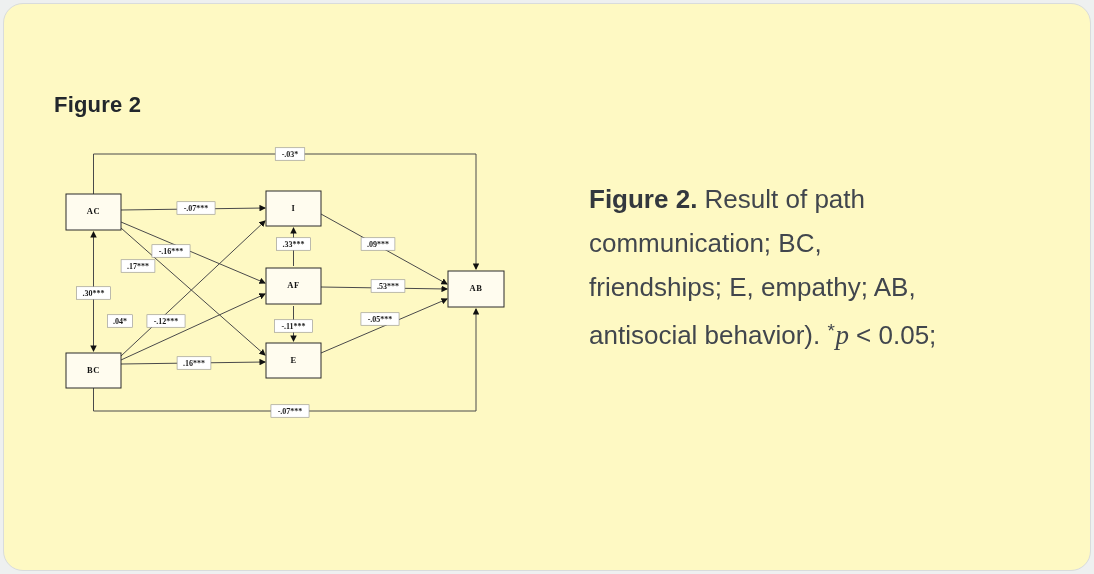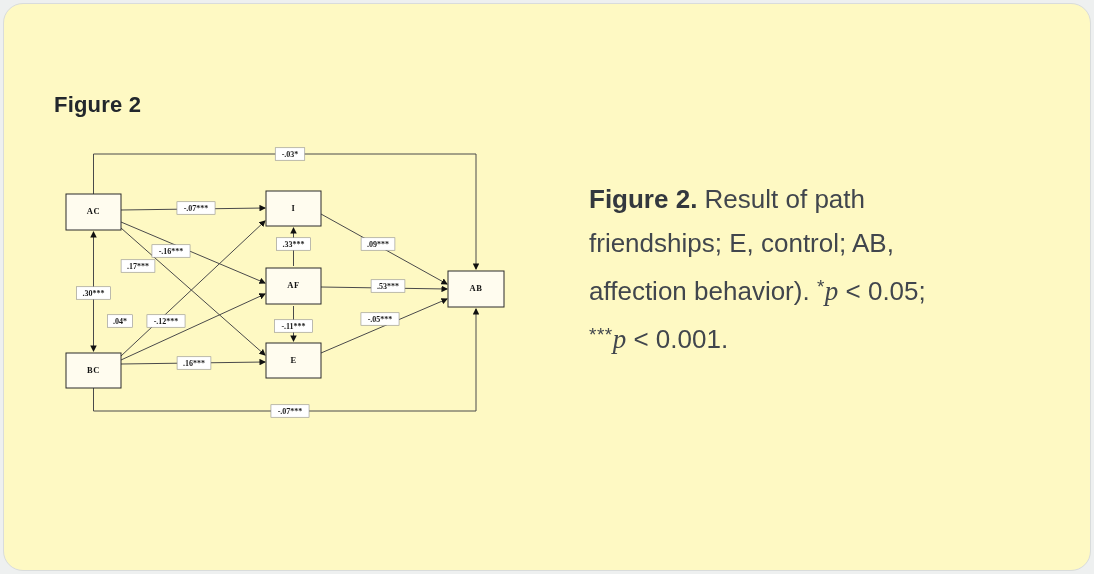--- a/index.html
+++ b/index.html
@@ -169,18 +169,18 @@
           <g>
             <rect x="206.95" y="262.75" width="38.099999999999994" height="12.5" fill="#ffffff" stroke="#8f8f8f" stroke-width="0.6"></rect>
             <text x="226" y="269.8" text-anchor="middle" dominant-baseline="middle" font-size="8" font-weight="bold" font-family="&quot;Liberation Serif&quot;, serif" fill="#1a1a1a">-.07***</text>
           </g>
         </g>
     </svg>
   </div>
 
   <div class="caption" id="caption">
       <div class="cap-line"><span class="seg-bold">Figure 2.</span><span class="seg-regular"> Result of path</span></div>
-      <div class="cap-line"><span class="seg-regular">friendships; E, control; AB,</span></div>
-      <div class="cap-line"><span class="seg-regular">affection behavior). </span><span class="seg-stars">*</span><span class="seg-italic">p</span><span class="seg-regular"> &lt; 0.05;</span></div>
-      <div class="cap-line"><span class="seg-stars">***</span><span class="seg-italic">p</span><span class="seg-regular"> &lt; 0.001.</span></div>
+      <div class="cap-line"><span class="seg-regular">communication; BC,</span></div>
+      <div class="cap-line"><span class="seg-regular">friendships; E, empathy; AB,</span></div>
+      <div class="cap-line"><span class="seg-regular">antisocial behavior). </span><span class="seg-stars">*</span><span class="seg-italic">p</span><span class="seg-regular"> &lt; 0.05;</span></div>
     </div>
 
 </div>
 
 </body></html>

